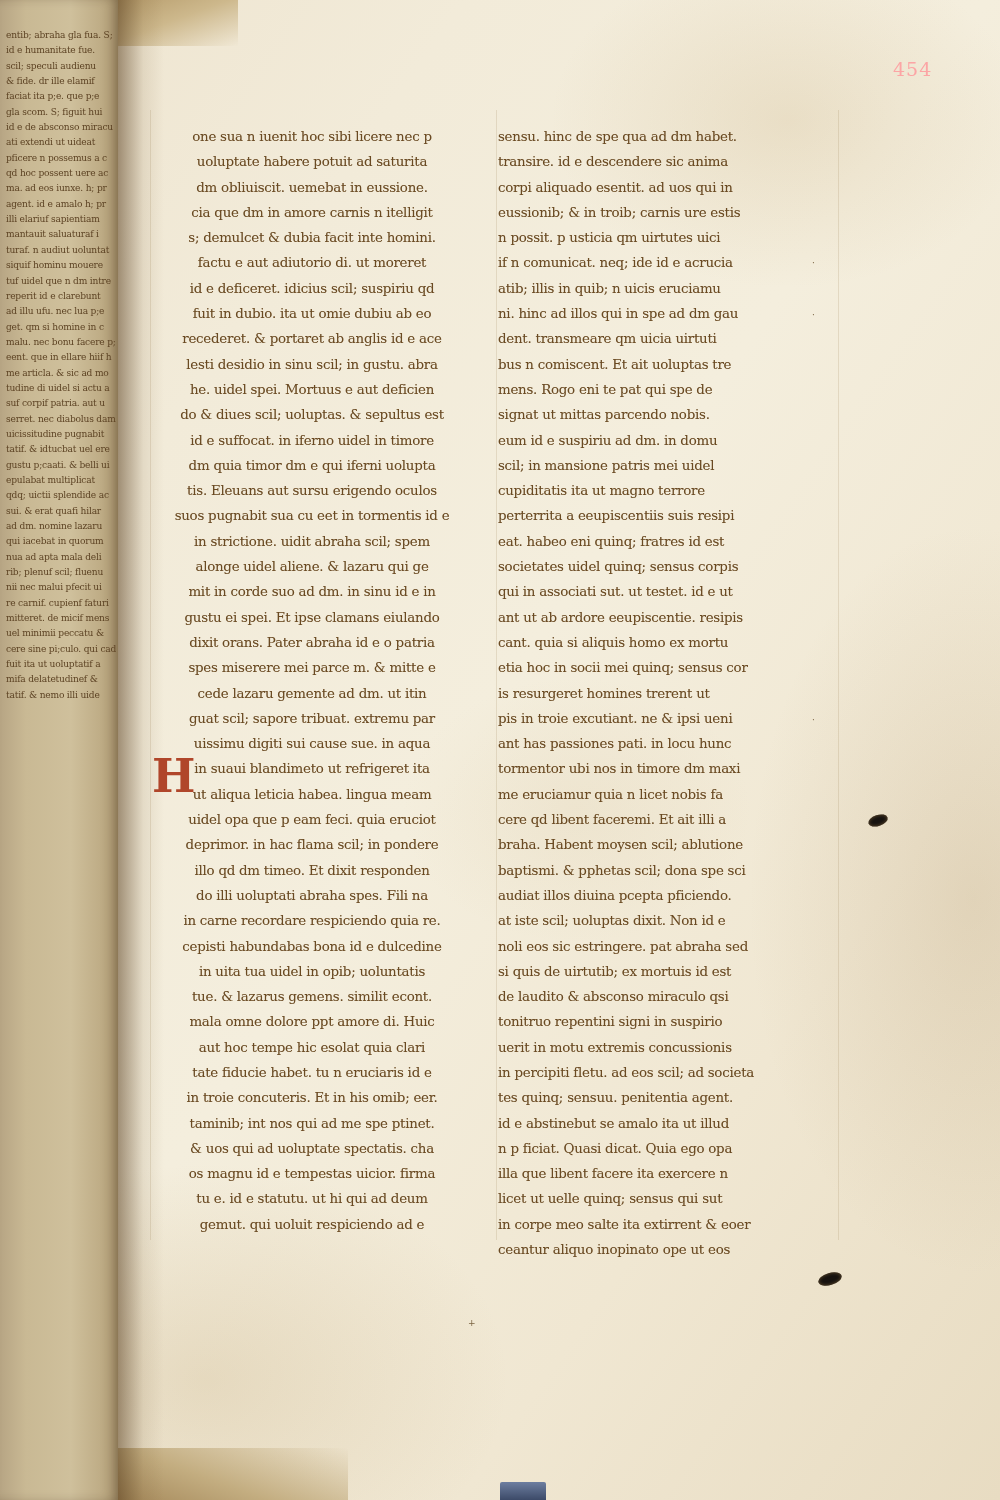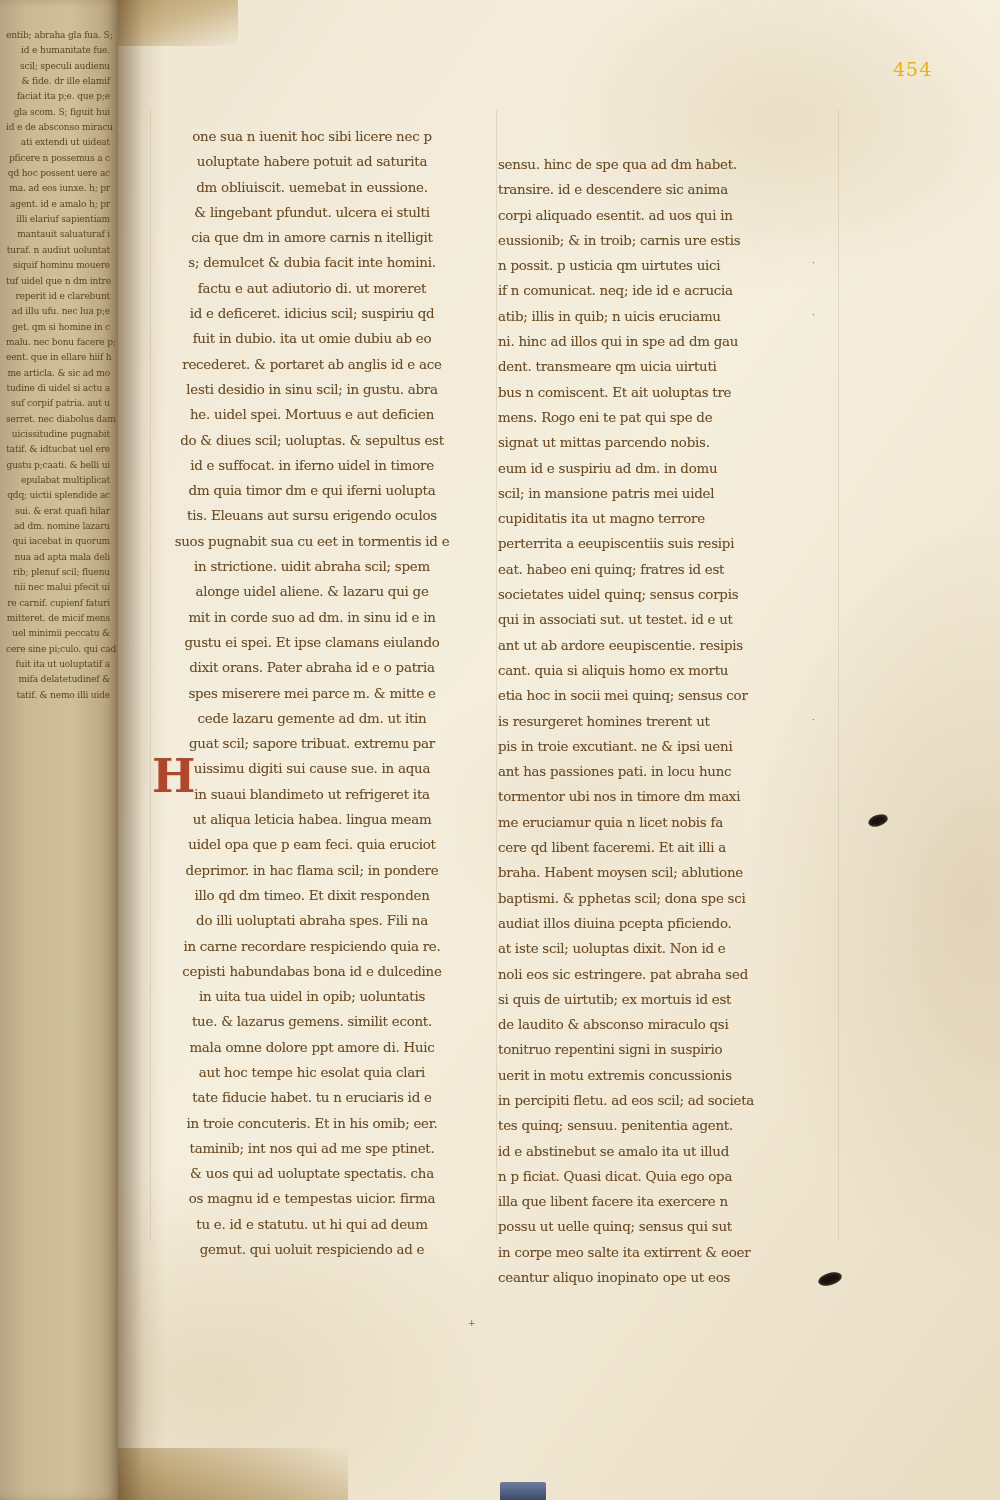--- a/index.html
+++ b/index.html
@@ -32,21 +32,20 @@
     background:
       linear-gradient(to right, #b7a584 0%, #c9b994 22%, #cfc09c 60%, #b5a179 100%);
     box-shadow: inset -8px 0 14px -6px rgba(60,40,18,0.55);
   }
   .verso-inner {
     position: absolute;
     left: 0; top: 28px;
     width: 104px; height: 1290px;
     padding: 0 6px;
     overflow: hidden;
-    text-align: right;
   }
   .verso-line {
     font-family: "DejaVu Serif", serif;
     font-size: 9.1px;
     line-height: 15.35px;
     color: #5d4324;
     white-space: nowrap;
     letter-spacing: -0.2px;
     transform-origin: left center;
   }
@@ -96,33 +95,33 @@
     background: linear-gradient(to bottom, #6d7ea0, #3c4a68);
     border-radius: 2px 2px 0 0;
   }
 
   
   .folio {
     position: absolute;
     left: 893px; top: 58px;
     font-family: "DejaVu Serif", serif;
     font-size: 19px;
-    color: #eab308;
+    color: #fca5a5;
     letter-spacing: 1px;
   }
 
   
   .col {
     position: absolute;
     top: 124px;
     width: 320px;
     height: 1105px;
   }
   #col-left  { left: 152px; text-align: center; }
-  #col-right { left: 498px; margin-top: 28px; }
+  #col-right { left: 498px; }
 
   .line {
     font-family: "DejaVu Serif", serif;
     font-size: 13.4px;
     line-height: 25.3px;
     color: #6a4a22;
     white-space: nowrap;
     letter-spacing: -0.25px;
     text-shadow: 0 0 0.6px rgba(90,60,25,0.25);
   }
@@ -233,21 +232,20 @@
   <div class="folio">454</div>
 
   <div class="rule-v" style="left:150px"></div>
   <div class="rule-v" style="left:496px"></div>
   <div class="rule-v" style="left:838px"></div>
 
   <div class="col" id="col-left">
       <div class="line">one sua n iuenit hoc sibi licere nec p</div>
       <div class="line">uoluptate habere potuit ad saturita</div>
       <div class="line">dm obliuiscit. uemebat in eussione.</div>
-      <div class="line">&amp; lingebant pfundut. ulcera ei stulti</div>
       <div class="line">cia que dm in amore carnis n itelligit</div>
       <div class="line">s; demulcet &amp; dubia facit inte homini.</div>
       <div class="line">factu e aut adiutorio di. ut moreret</div>
       <div class="line">id e deficeret. idicius scil; suspiriu qd</div>
       <div class="line">fuit in dubio. ita ut omie dubiu ab eo</div>
       <div class="line">recederet. &amp; portaret ab anglis id e ace</div>
       <div class="line">lesti desidio in sinu scil; in gustu. abra</div>
       <div class="line">he. uidel spei. Mortuus e aut deficien</div>
       <div class="line">do &amp; diues scil; uoluptas. &amp; sepultus est</div>
       <div class="line">id e suffocat. in iferno uidel in timore</div>
@@ -319,21 +317,21 @@
       <div class="line">noli eos sic estringere. pat abraha sed</div>
       <div class="line">si quis de uirtutib; ex mortuis id est</div>
       <div class="line">de laudito &amp; absconso miraculo qsi</div>
       <div class="line">tonitruo repentini signi in suspirio</div>
       <div class="line">uerit in motu extremis concussionis</div>
       <div class="line">in percipiti fletu. ad eos scil; ad societa</div>
       <div class="line">tes quinq; sensuu. penitentia agent.</div>
       <div class="line">id e abstinebut se amalo ita ut illud</div>
       <div class="line">n p ficiat. Quasi dicat. Quia ego opa</div>
       <div class="line">illa que libent facere ita exercere n</div>
-      <div class="line">possu ut uelle quinq; sensus qui sut</div>
+      <div class="line">licet ut uelle quinq; sensus qui sut</div>
       <div class="line">in corpe meo salte ita extirrent &amp; eoer</div>
       <div class="line">ceantur aliquo inopinato ope ut eos</div>
     </div>
 
   <div class="initial">H</div>
 
   <div class="hole" id="hole-1"></div>
   <div class="hole" id="hole-2"></div>
 
   <div class="marginalia" id="mark-center">+</div>

